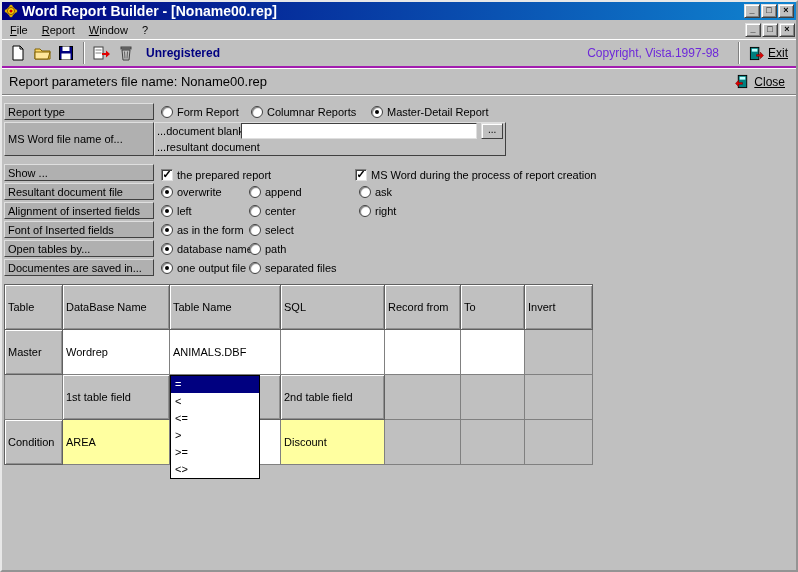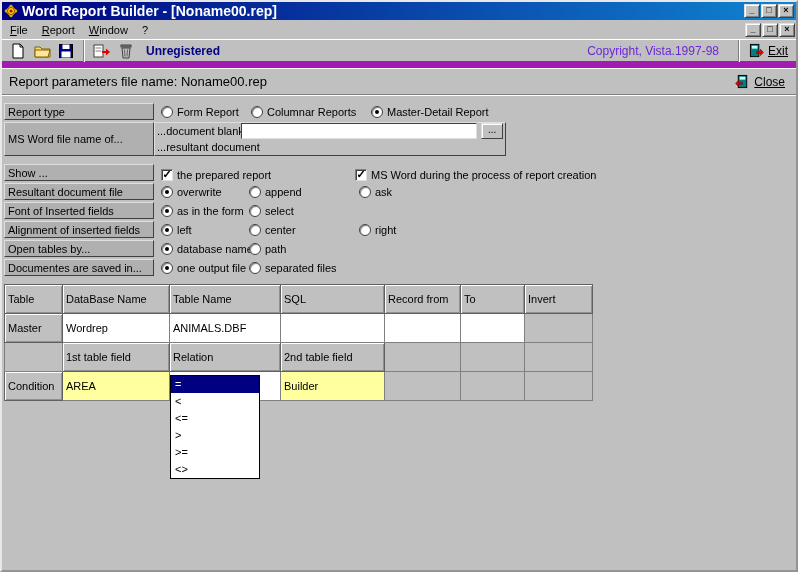--- a/index.html
+++ b/index.html
@@ -21,21 +21,21 @@
             margin-left:1px; color:#000; cursor:default; }
 
   
   .menubar { height:19px; display:flex; align-items:center; background:#c0c0c0; padding:0 1px; }
   .menu-item { display:inline-block; padding:2px 7px; font-size:11px; cursor:default; }
   .menu-item::first-letter { text-decoration:underline; }
   .mdi-btns { margin-left:auto; display:flex; }
 
   
   .toolbar { height:29px; display:flex; align-items:center; padding:1px 4px;
-             border-top:1px solid #fff; border-bottom:7px solid #a21caf; }
+             border-top:1px solid #fff; border-bottom:2px solid #a21caf; }
   .tool { width:24px; height:24px; display:flex; align-items:center; justify-content:center; }
   .tsep { width:2px; height:22px; border-left:1px solid #808080; border-right:1px solid #fff; margin:0 5px; }
   .unregistered { font-weight:bold; font-size:12px; color:#000080; margin-left:8px; }
   .copyright { color:#6d28d9; font-size:12px; margin-left:auto; margin-right:14px; }
   .flatbtn { display:flex; align-items:center; gap:4px; padding:1px 4px; cursor:default; }
   .flatbtn .lbl { font-size:12px;text-decoration:underline; }
 
   
   .params-bar { height:27px; display:flex; align-items:center; padding:0 7px;
                 border-top:1px solid #fff; border-bottom:1px solid #808080; }
@@ -75,21 +75,21 @@
   .textfield { width:238px; height:16px; background:#fff;
                border:1px solid; border-color:#404040 #dfdfdf #dfdfdf #404040;
                font-family:"Liberation Sans",sans-serif; font-size:11px; padding:0 2px; }
   .browse-btn { width:22px; height:16px; background:#c0c0c0;
                 border:1px solid; border-color:#dfdfdf #404040 #404040 #dfdfdf;
                 box-shadow:inset 1px 1px 0 #fff;
                 font-size:10px; line-height:12px; text-align:center; cursor:default; }
 
   
   .grid { border-collapse:collapse; table-layout:fixed; width:588px; margin:8px 0 0 2px; }
-  .grid td { height:19px; border:1px solid #808080; padding:8px 3px; font-size:11px;
+  .grid td { height:19px; border:1px solid #808080; padding:16px 3px; font-size:11px;
              overflow:hidden; white-space:nowrap; }
   td.gh { background:#c0c0c0; border:1px solid #606060;
           box-shadow:inset 1px 1px 0 #fff, inset -1px -1px 0 #909090; }
   td.gw { background:#fff; }
   td.gg { background:#c0c0c0; }
   td.gy { background:#ffffa0; }
 
   .combo { display:flex; align-items:center; width:90px; height:17px; background:#fff;
            border:1px solid; border-color:#404040 #dfdfdf #dfdfdf #404040; }
   .combo-value { flex:1; padding-left:2px; }
@@ -273,47 +273,47 @@
           <span>append</span>
         </label>
         <label class="fopt">
           <span class="radio"></span>
           <span>ask</span>
         </label>
       </div>
     </div>
 
     <div class="frow">
+      <div class="flabel">Alignment of inserted fields</div>
+      <div class="opts">
+        <label class="fopt w88">
+          <span class="radio checked"></span>
+          <span>left</span>
+        </label>
+        <label class="fopt w110">
+          <span class="radio"></span>
+          <span>center</span>
+        </label>
+        <label class="fopt">
+          <span class="radio"></span>
+          <span>right</span>
+        </label>
+      </div>
+    </div>
+
+    <div class="frow">
       <div class="flabel">Font of Inserted fields</div>
       <div class="opts">
         <label class="fopt w88">
           <span class="radio checked"></span>
           <span>as in the form</span>
         </label>
         <label class="fopt">
           <span class="radio"></span>
           <span>select</span>
-        </label>
-      </div>
-    </div>
-
-    <div class="frow">
-      <div class="flabel">Alignment of inserted fields</div>
-      <div class="opts">
-        <label class="fopt w88">
-          <span class="radio checked"></span>
-          <span>left</span>
-        </label>
-        <label class="fopt w110">
-          <span class="radio"></span>
-          <span>center</span>
-        </label>
-        <label class="fopt">
-          <span class="radio"></span>
-          <span>right</span>
         </label>
       </div>
     </div>
 
     <div class="frow">
       <div class="flabel">Open tables by...</div>
       <div class="opts">
         <label class="fopt w88">
           <span class="radio checked"></span>
           <span>database name</span>
@@ -379,21 +379,21 @@
       </tr>
       <tr>
         <td class="gh">Condition</td>
         <td class="gy">AREA</td>
         <td class="gw" style="padding:0;">
           <div class="combo">
             <span class="combo-value"></span>
             <span class="combo-btn">▼</span>
           </div>
         </td>
-        <td class="gy">Builder</td>
+        <td class="gy">Discount</td>
         <td class="gg"></td>
         <td class="gg"></td>
         <td class="gg"></td>
       </tr>
     </tbody>
       </table>
 
     <div class="dropdown">
       <div class="dd-item selected">=</div>
       <div class="dd-item">&lt;</div>

